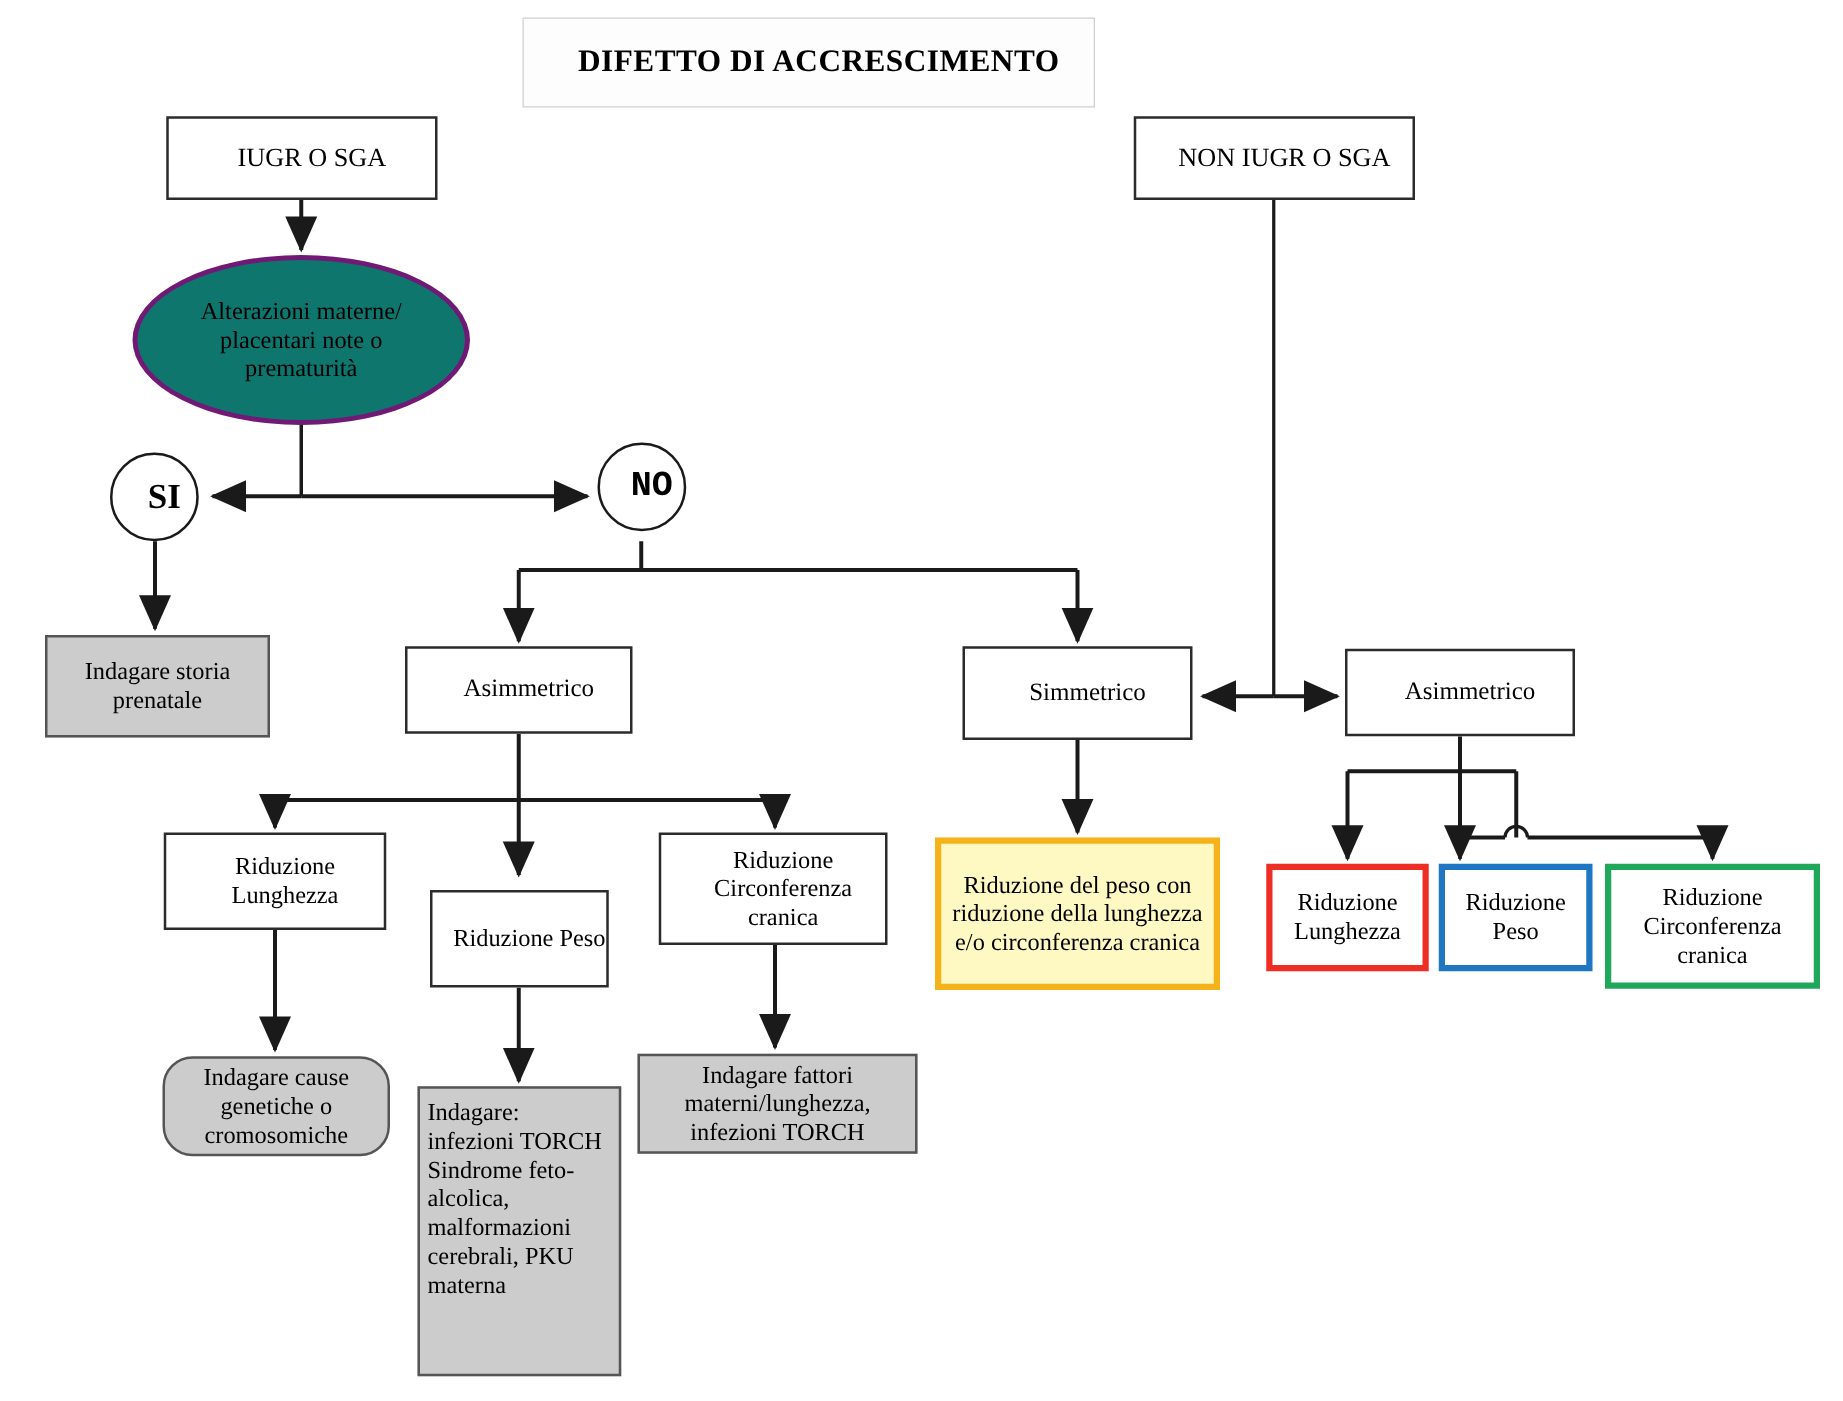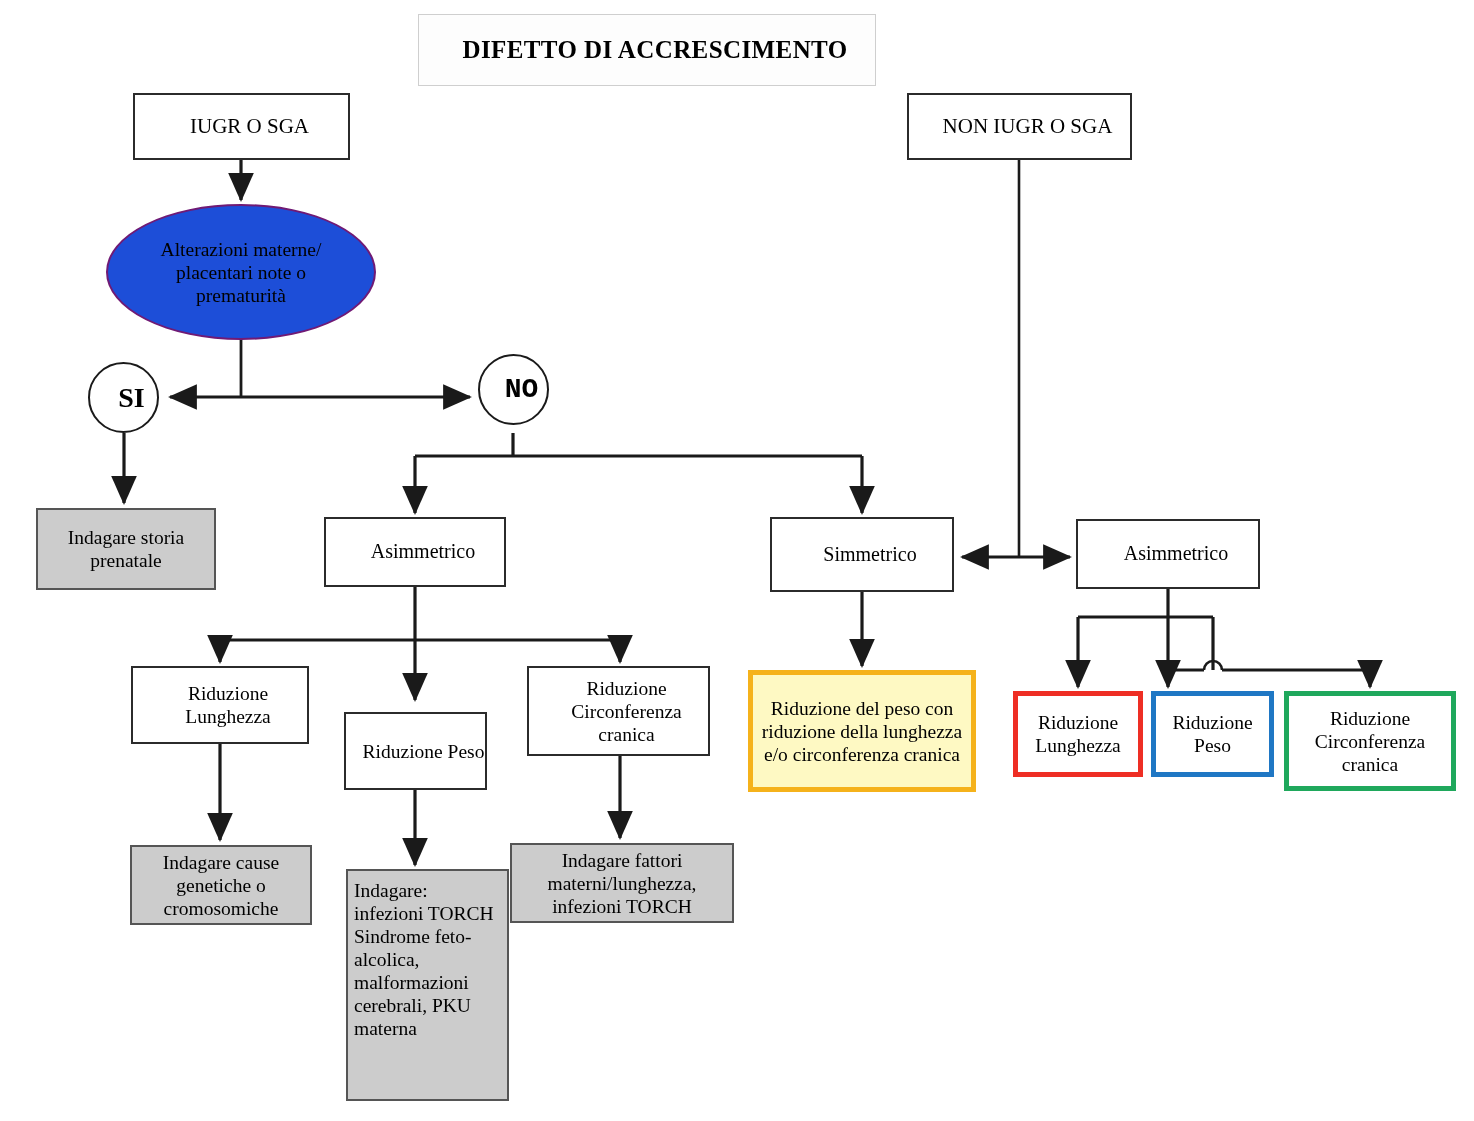--- a/index.html
+++ b/index.html
@@ -3,24 +3,24 @@
 <meta charset="utf-8">
 <style>
   html,body{margin:0;padding:0;background:#ffffff;}
   #page{position:relative;width:1474px;height:1121px;background:#ffffff;
         font-family:"Liberation Serif","DejaVu Serif",serif;overflow:hidden;}
   svg#wires{position:absolute;left:0;top:0;width:1474px;height:1121px;}
   .node{position:absolute;box-sizing:border-box;display:flex;align-items:center;
         justify-content:center;text-align:center;color:#000;line-height:1.18;padding-left:16px;}
   .box{background:#ffffff;border:2px solid #2b2b2b;}
   .grey{background:#cccccc;border:2px solid #555555;}
-  .ellipse{background:#1d4ed8;border:2px solid #701a75;border-radius:50%;}
+  .ellipse{background:#0f766e;border:4px solid #701a75;border-radius:50%;}
   .circle{background:#ffffff;border:2px solid #1a1a1a;border-radius:50%;font-weight:bold;}
   .titlebox{background:#fdfdfd;border:1px solid #cfcfcf;font-weight:bold;letter-spacing:.4px;}
-  .lft{justify-content:flex-start;text-align:left;margin-left:12px;}
+  .lft{justify-content:flex-start;text-align:left;}
   .pad{padding:2px 6px;}
 </style>
 </head>
 <body>
 
 <div id="page">
 
   <svg id="wires" viewBox="0 0 1474 1121" xmlns="http://www.w3.org/2000/svg">
     <defs>
       <marker id="ah" markerWidth="12" markerHeight="12" refX="8.4" refY="4" orient="auto" markerUnits="strokeWidth">
@@ -117,21 +117,21 @@
   </div>
 
   <div class="node box" style="left:344px;top:712px;width:143px;height:78px;font-size:19.5px;">
     <span>Riduzione Peso</span>
   </div>
 
   <div class="node box" style="left:527px;top:666px;width:183px;height:90px;font-size:19.5px;">
     <span>Riduzione Circonferenza cranica</span>
   </div>
 
-  <div class="node grey" style="left:130px;top:845px;width:182px;height:80px;font-size:19.5px;padding:0 6px;">
+  <div class="node grey" style="left:130px;top:845px;width:182px;height:80px;font-size:19.5px;padding:0 6px;border-radius:24px;">
     <span>Indagare cause genetiche o cromosomiche</span>
   </div>
 
   <div class="node grey lft pad" style="left:334px;top:869px;width:163px;height:232px;font-size:19.5px;align-items:flex-start;padding-top:8px;">
     <span>Indagare: infezioni TORCH Sindrome feto-alcolica, malformazioni cerebrali, PKU materna</span>
   </div>
 
   <div class="node grey" style="left:510px;top:843px;width:224px;height:80px;font-size:19.5px;padding:0 4px;">
     <span>Indagare fattori materni/lunghezza, infezioni TORCH</span>
   </div>

